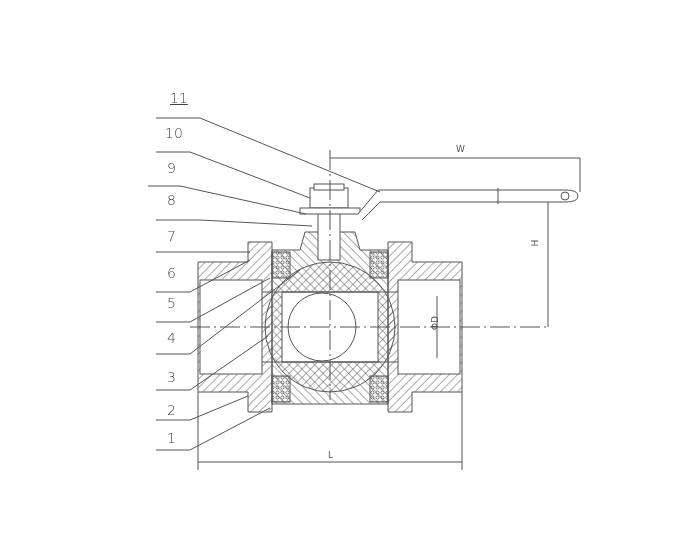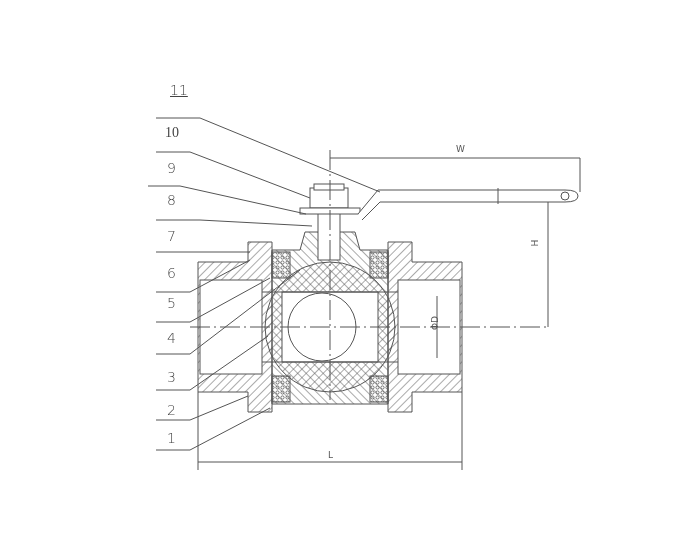--- a/index.html
+++ b/index.html
@@ -77,22 +77,22 @@
     <path d="M156 252 L250 252"></path>
     <path d="M156 292 L190 292 L250 260"></path>
     <path d="M156 322 L190 322 L270 278"></path>
     <path d="M156 354 L190 354 L300 270"></path>
     <path d="M156 390 L190 390 L268 336"></path>
     <path d="M156 420 L190 420 L248 396"></path>
     <path d="M156 450 L190 450 L270 408"></path>
   </g>
 </svg>
 
-<div class="lbl" style="left:170px;top:82px;text-decoration:underline;">11</div>
-<div class="lbl" style="left:165px;top:125px;font-family:Liberation Serif, serif;">10</div>
+<div class="lbl" style="left:170px;top:90px;text-decoration:underline;">11</div>
+<div class="lbl" style="left:165px;top:125px;">10</div>
 <div class="lbl" style="left:167px;top:160px;">9</div>
 <div class="lbl" style="left:167px;top:192px;">8</div>
 <div class="lbl" style="left:167px;top:228px;">7</div>
 <div class="lbl" style="left:167px;top:265px;">6</div>
 <div class="lbl" style="left:167px;top:295px;">5</div>
 <div class="lbl" style="left:167px;top:330px;">4</div>
 <div class="lbl" style="left:167px;top:369px;">3</div>
 <div class="lbl" style="left:167px;top:402px;">2</div>
 <div class="lbl" style="left:167px;top:430px;">1</div>
 

